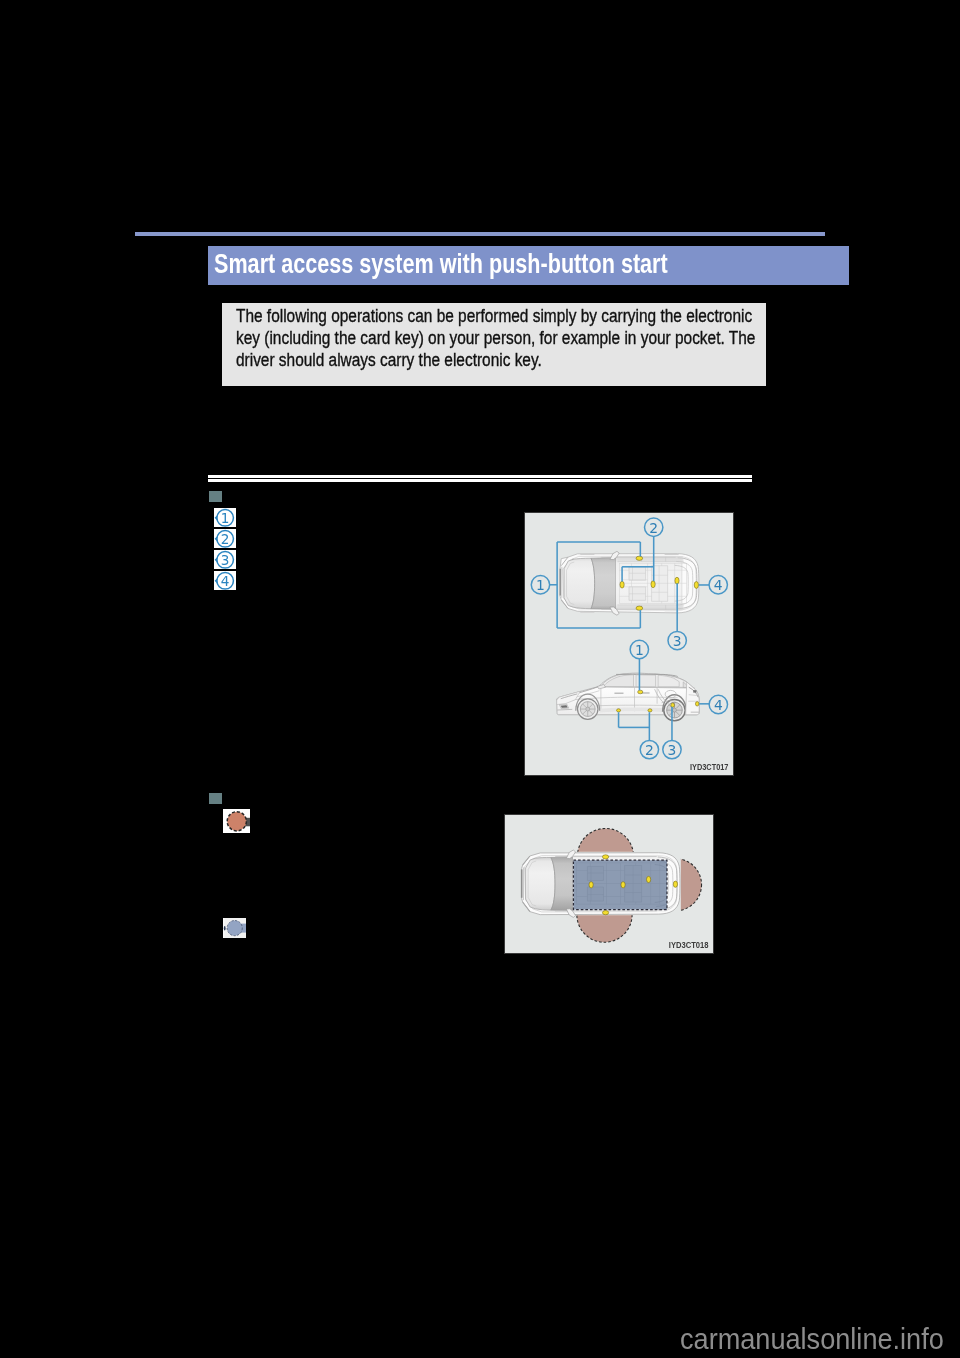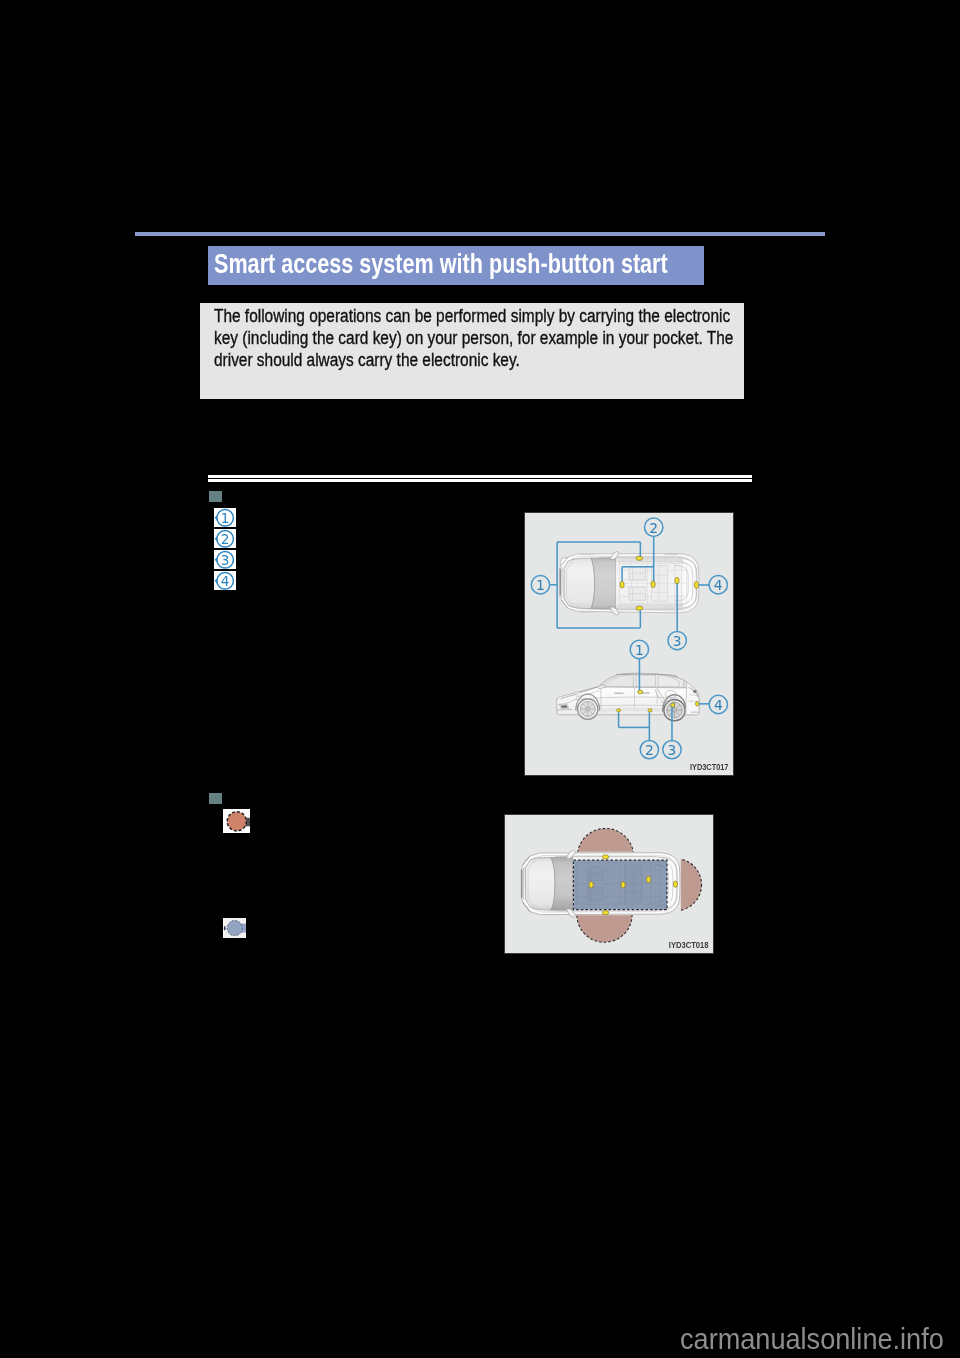--- a/index.html
+++ b/index.html
@@ -1,22 +1,22 @@
 <!DOCTYPE html>
 <html><head>
 <meta charset="utf-8">
 <style>
   html,body{margin:0;padding:0;background:#000;}
   body{width:960px;height:1358px;position:relative;overflow:hidden;font-family:"Liberation Sans",sans-serif;}
   .page{position:absolute;left:0;top:0;width:960px;height:1358px;background:#000;}
   .rule-top{position:absolute;left:135px;top:231.8px;width:690px;height:4.4px;background:#8898cc;}
-  .title-bar{position:absolute;left:207.8px;top:245.7px;width:496px;height:39.2px;background:#7f92ca;}
+  .title-bar{position:absolute;left:207.8px;top:245.7px;width:641px;height:39.2px;background:#7f92ca;}
   .title-bar .t{position:absolute;left:6.5px;top:3px;font-size:27px;font-weight:bold;color:#fff;
      transform:scaleX(0.80);transform-origin:left top;white-space:nowrap;}
-  .intro{position:absolute;left:200px;top:302.9px;width:544.3px;height:96px;background:#e5e5e5;text-decoration:underline;}
+  .intro{position:absolute;left:222px;top:302.9px;width:544.3px;height:83px;background:#e5e5e5;text-decoration:underline;}
   .intro .p{position:absolute;left:14px;top:2.5px;width:615px;font-size:18px;line-height:22px;color:#111;
      transform:scaleX(0.857);transform-origin:left top;-webkit-text-stroke:0.35px #111;}
   .dbl-rule{position:absolute;left:207.8px;top:474.8px;width:544.3px;}
   .dbl-rule div{background:#fff;height:3.2px;}
   .dbl-rule div.b2{margin-top:1.2px;}
   .teal{position:absolute;width:13px;height:11px;background:#658083;}
   .numbox{position:absolute;left:213.8px;width:22.3px;height:19.4px;background:#fff;}
   .numbox svg{display:block;}
   .iconbox{position:absolute;background:#fff;}
   .fig{position:absolute;background:#e4e7e6;border:1px solid #3a3a3a;overflow:hidden;line-height:0;}

